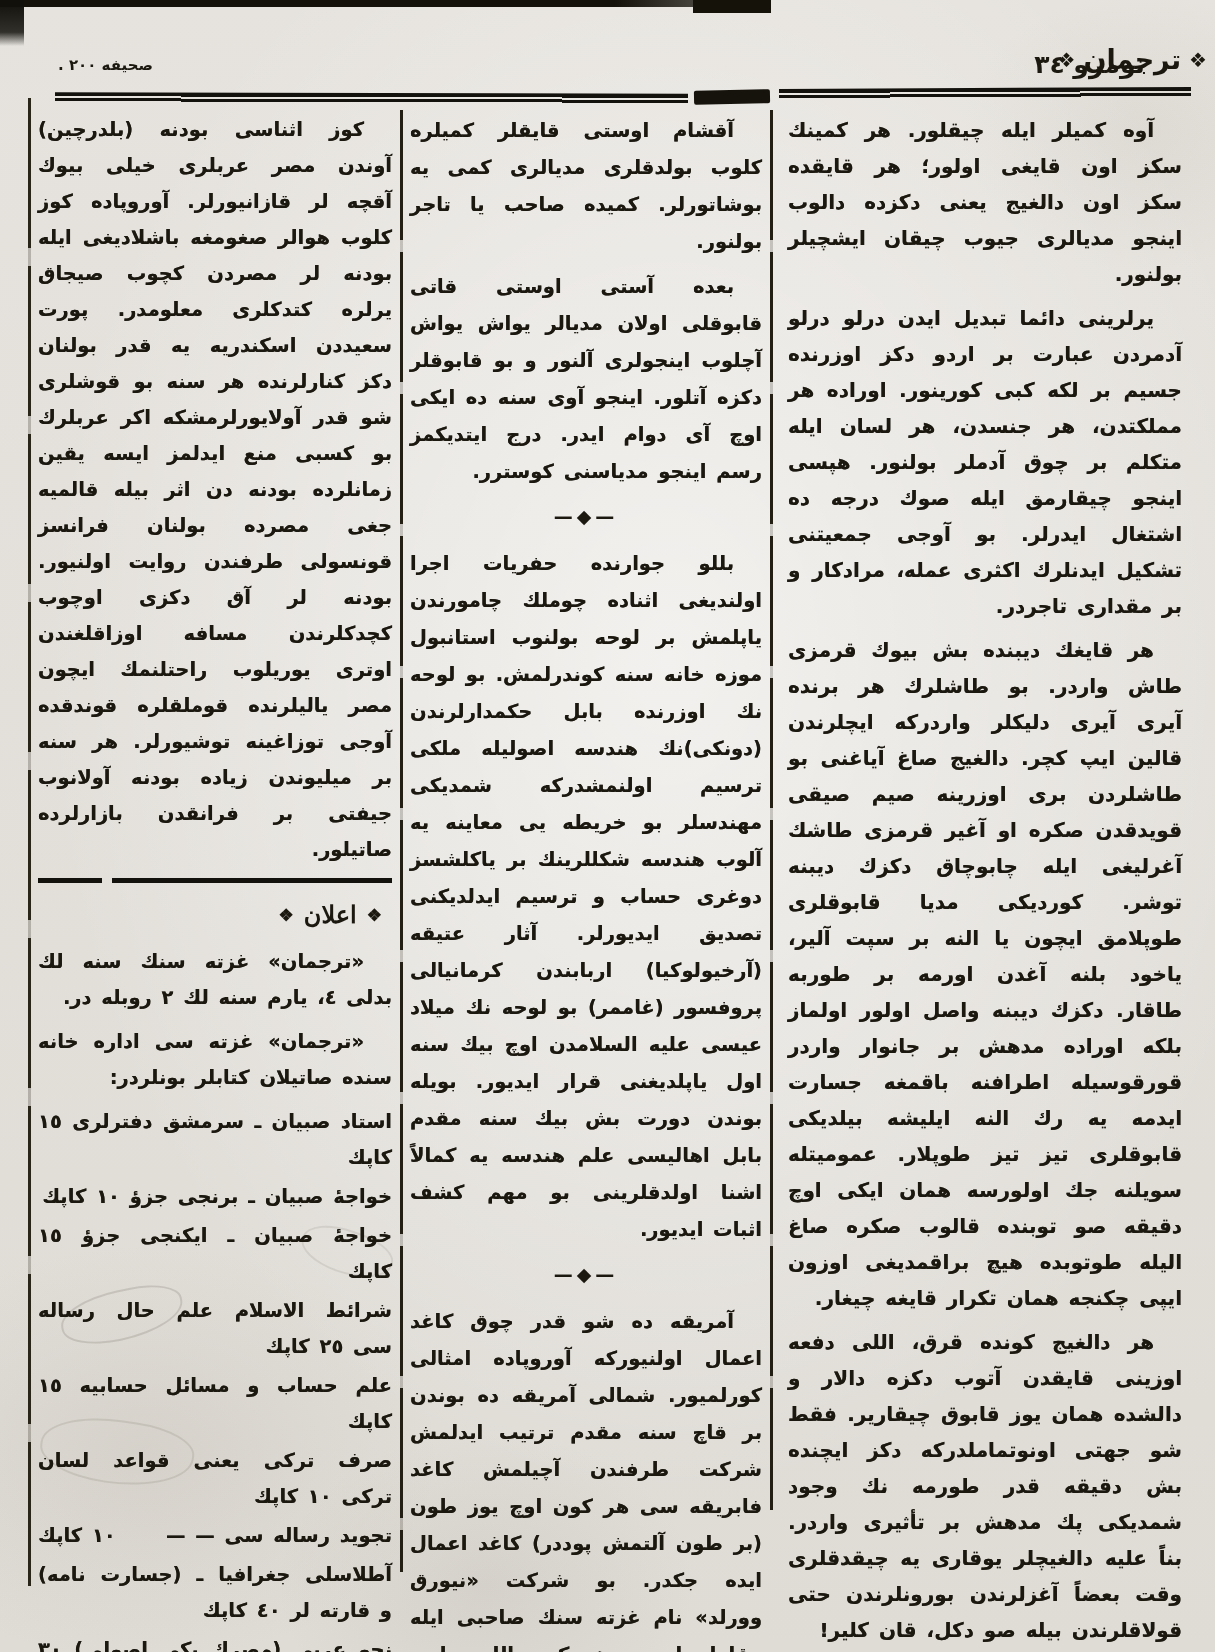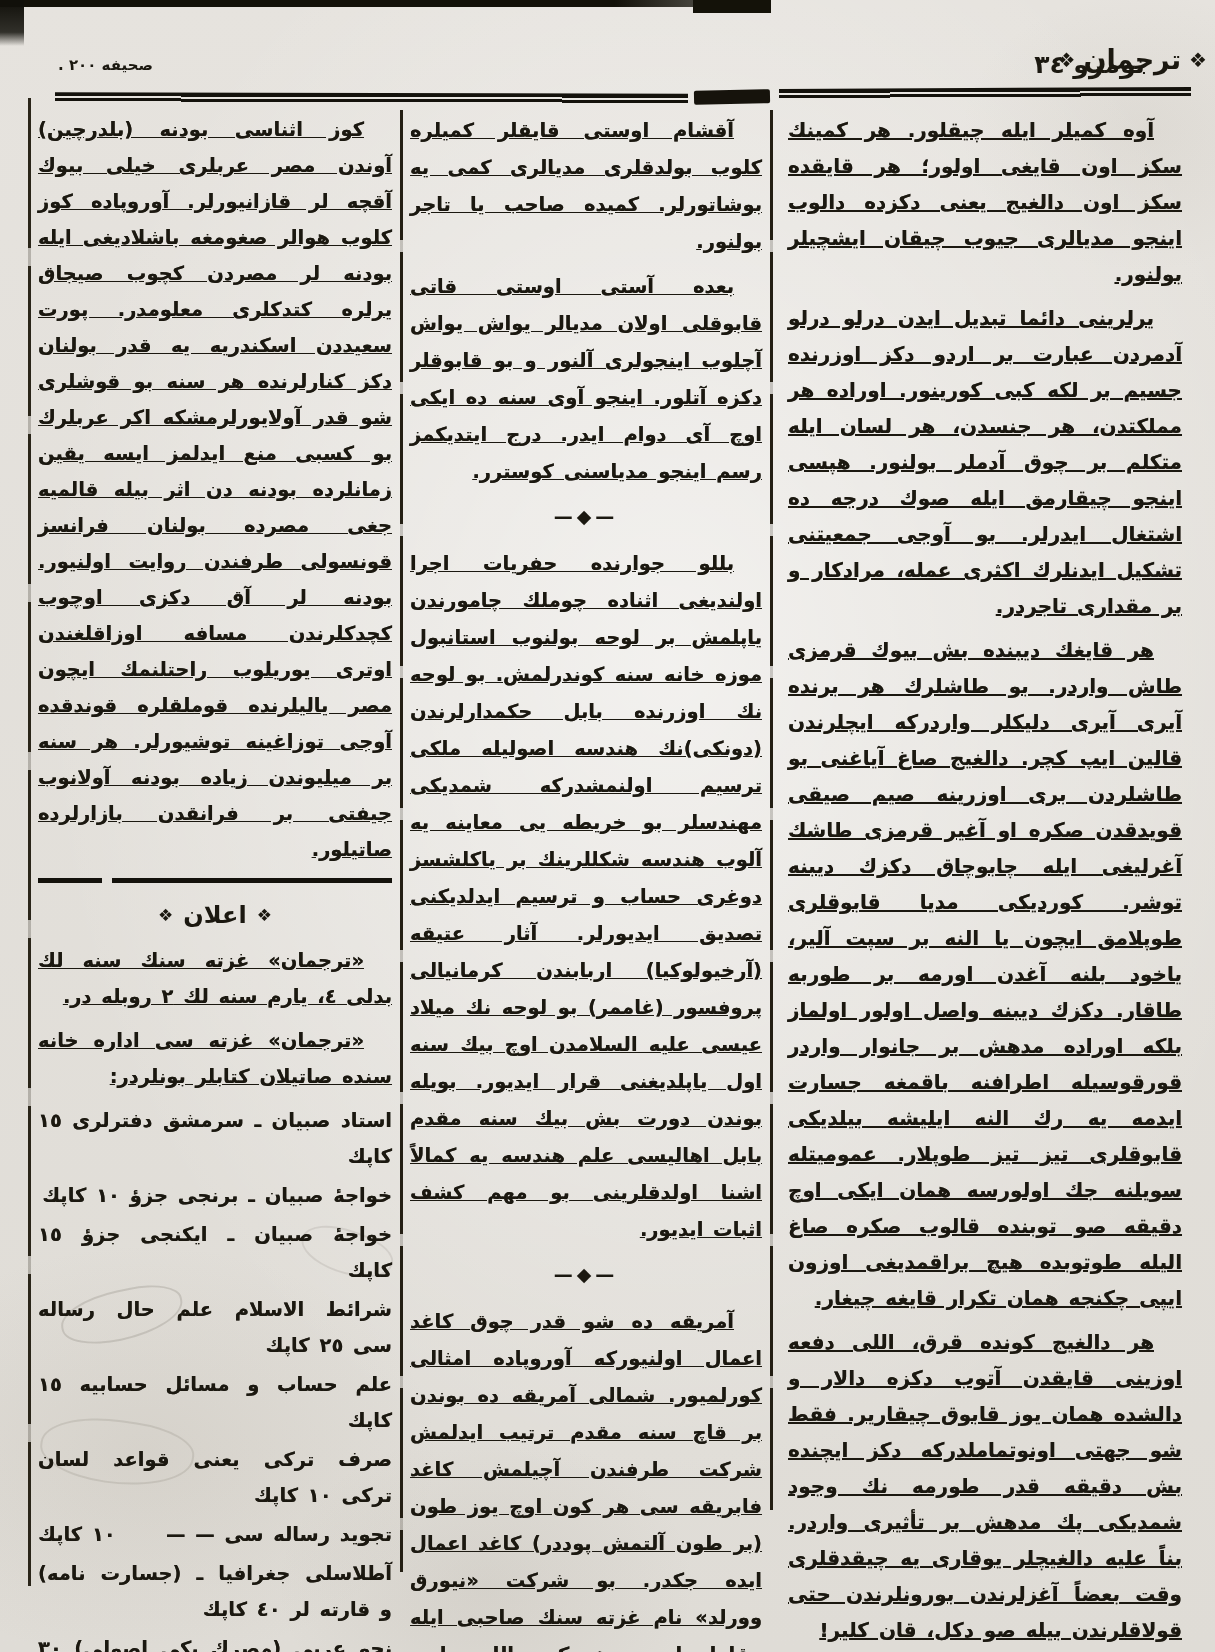--- a/index.html
+++ b/index.html
@@ -35,25 +35,25 @@
   
   .vrule{position:absolute;width:3px;background:repeating-linear-gradient(180deg,#241f14 0 130px,rgba(36,31,20,.2) 130px 142px);}
   .vrule.a{left:400px;top:110px;height:1462px;}
   .vrule.b{left:770px;top:110px;height:1400px;}
   
   .col{position:absolute;top:112px;direction:rtl;text-align:justify;}
   .col-right{left:788px;width:394px;font-size:20px;line-height:36px;}
   .col-mid{left:410px;width:352px;font-size:19.5px;line-height:37px;}
   .col-left{left:38px;width:354px;font-size:19.5px;line-height:36px;}
   .col p{margin:0 0 8px;font-weight:bold;text-indent:28px;word-spacing:3px;
-    text-shadow:0 0 .6px rgba(23,20,12,.75);text-decoration:underline;}
+    text-shadow:0 0 .6px rgba(23,20,12,.75);}
   .divider{text-align:center;font-weight:bold;font-size:19px;margin:4px 0 10px;letter-spacing:4px;text-indent:0;}
   
   .ilan-rule{height:5px;background:linear-gradient(90deg,#14120c 0 18%,rgba(0,0,0,0) 18% 21%,#14120c 21% 100%);margin:10px 0 14px;}
-  .ilan-head{text-align:center;font-size:24px;font-weight:bold;margin:0 0 10px;}
+  .ilan-head{font-size:24px;font-weight:bold;margin:0 0 10px;font-family:Liberation Serif, serif;}
   .ilan-head .orn{font-size:17px;vertical-align:2px;padding:0 10px;}
   .book{font-weight:bold;margin:0 0 3px;word-spacing:3px;text-shadow:0 0 .6px rgba(23,20,12,.75);}
   .book.spread{display:flex;justify-content:space-between;}
   
   .scribble{position:absolute;border:2px solid rgba(90,84,70,.18);border-radius:50% 40% 55% 45%;}
   .s1{left:60px;top:1290px;width:120px;height:46px;transform:rotate(-12deg);}
   .s2{left:40px;top:1420px;width:150px;height:60px;transform:rotate(8deg);border-color:rgba(90,84,70,.14);}
   .s3{left:300px;top:1230px;width:90px;height:40px;transform:rotate(20deg);border-color:rgba(90,84,70,.12);}
 </style>
 </head>

